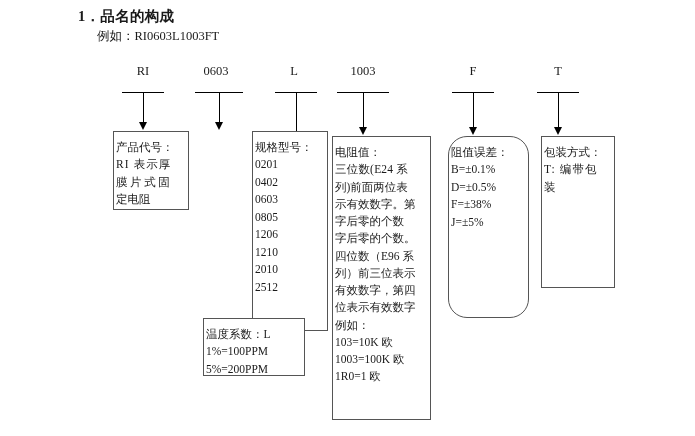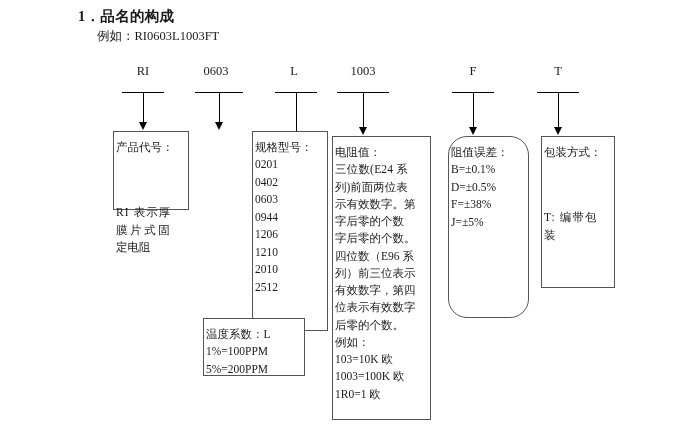--- a/index.html
+++ b/index.html
@@ -79,21 +79,20 @@
     line-height: 1.52;
   }
   .box .ln {
     white-space: nowrap;
   }
   .box .ln.wide {
     letter-spacing: 2.6px;
   }
   .box .ln.wide2 {
     letter-spacing: 1.1px;
-    margin-top: 48px;
   }
   .box .ln.wide3 {
     letter-spacing: 0.2px;
   }
 </style>
 </head>
 <body>
 
 <div class="page">
 
@@ -138,21 +137,21 @@
     <div class="ln wide2">RI 表示厚</div>
     <div class="ln wide">膜片式固</div>
     <div class="ln">定电阻</div>
   </div>
 
   <div class="box" style="left:216px; top:131px; width:76px; height:200px;margin-left:36px;">
     <div class="ln">规格型号：</div>
     <div class="ln">0201</div>
     <div class="ln">0402</div>
     <div class="ln">0603</div>
-    <div class="ln">0944</div>
+    <div class="ln">0805</div>
     <div class="ln">1206</div>
     <div class="ln">1210</div>
     <div class="ln">2010</div>
     <div class="ln">2512</div>
   </div>
 
   <div class="box" style="left:203px; top:318px; width:102px; height:58px;">
     <div class="ln">温度系数：L</div>
     <div class="ln">1%=100PPM</div>
     <div class="ln">5%=200PPM</div>
@@ -162,21 +161,20 @@
     <div class="ln">电阻值：</div>
     <div class="ln wide3">三位数(E24 系</div>
     <div class="ln">列)前面两位表</div>
     <div class="ln">示有效数字。第</div>
     <div class="ln">字后零的个数</div>
     <div class="ln">字后零的个数。</div>
     <div class="ln">四位数（E96 系</div>
     <div class="ln">列）前三位表示</div>
     <div class="ln">有效数字，第四</div>
     <div class="ln">位表示有效数字</div>
-    <div class="ln">后零的个数。</div>
     <div class="ln">例如：</div>
     <div class="ln">103=10K 欧</div>
     <div class="ln">1003=100K 欧</div>
     <div class="ln">1R0=1 欧</div>
   </div>
 
   <div class="box" style="left:448px; top:136px; width:81px; height:182px;border-radius:19px;">
     <div class="ln">阻值误差：</div>
     <div class="ln">B=±0.1%</div>
     <div class="ln">D=±0.5%</div>

